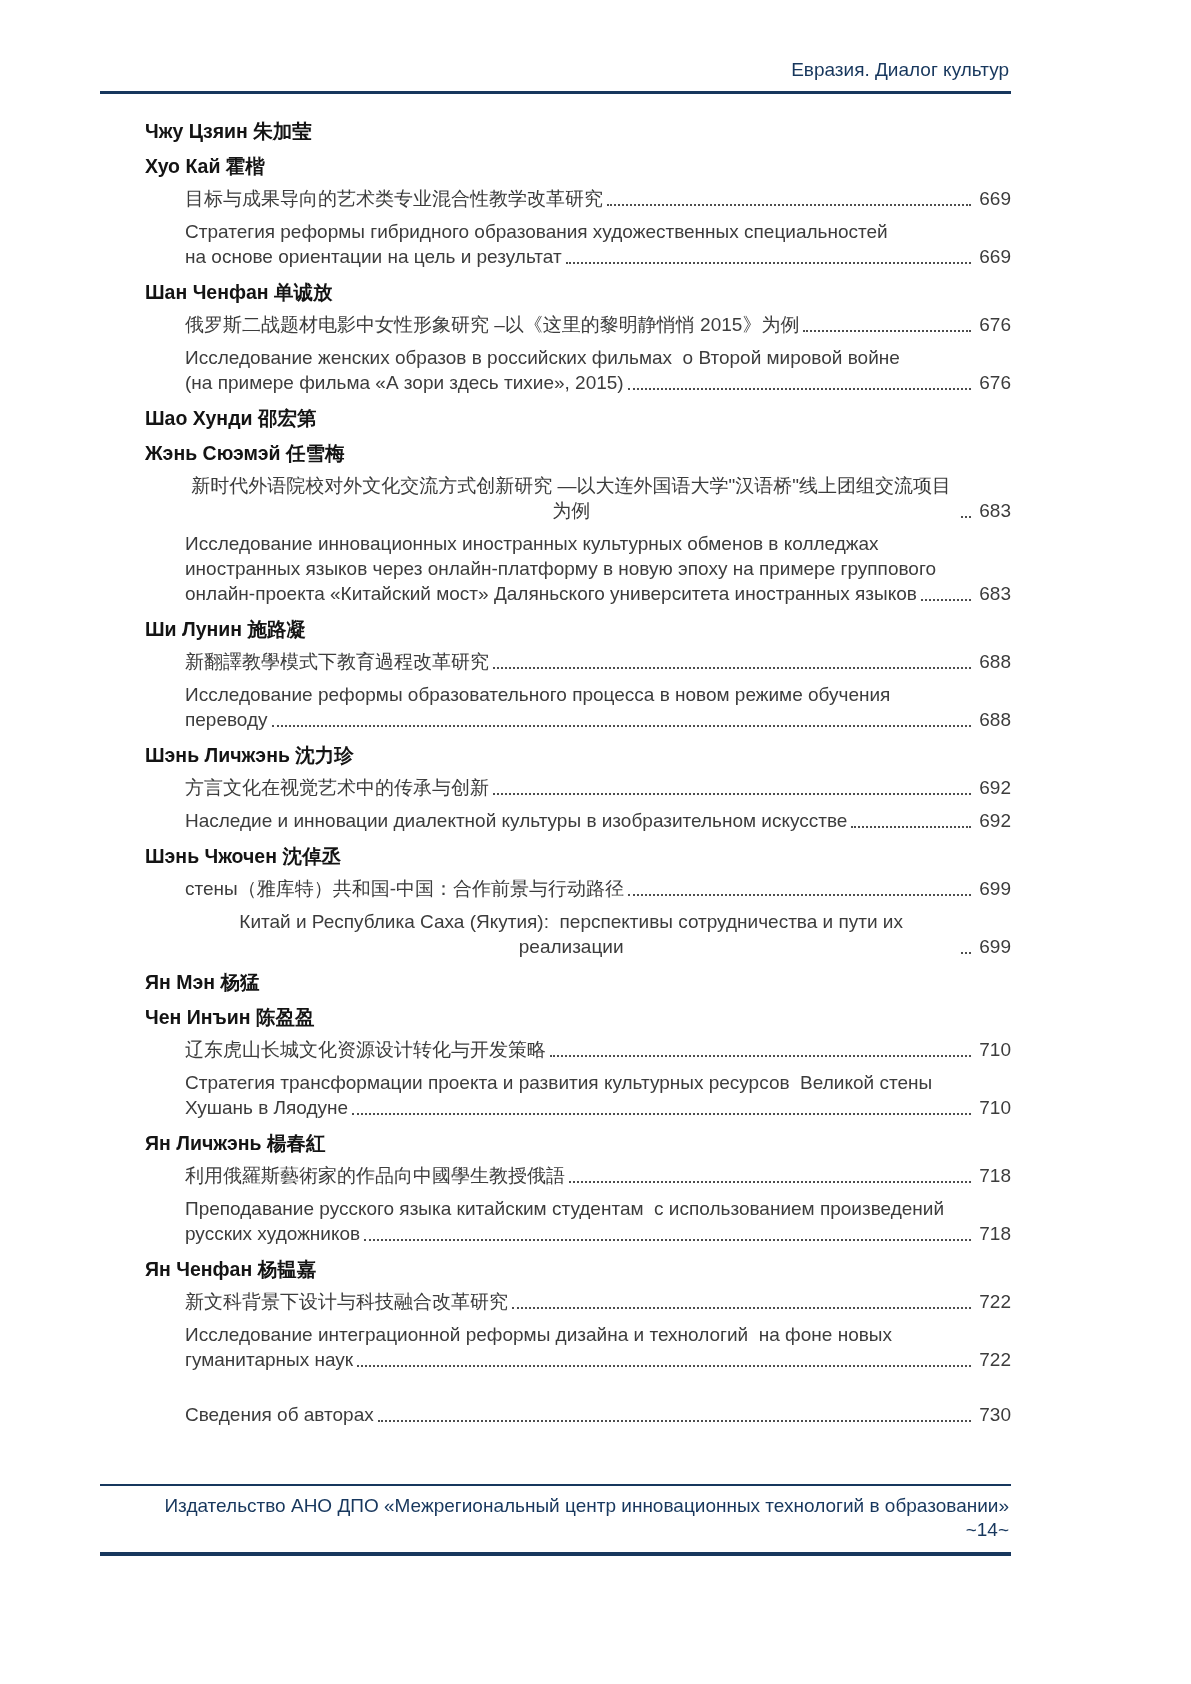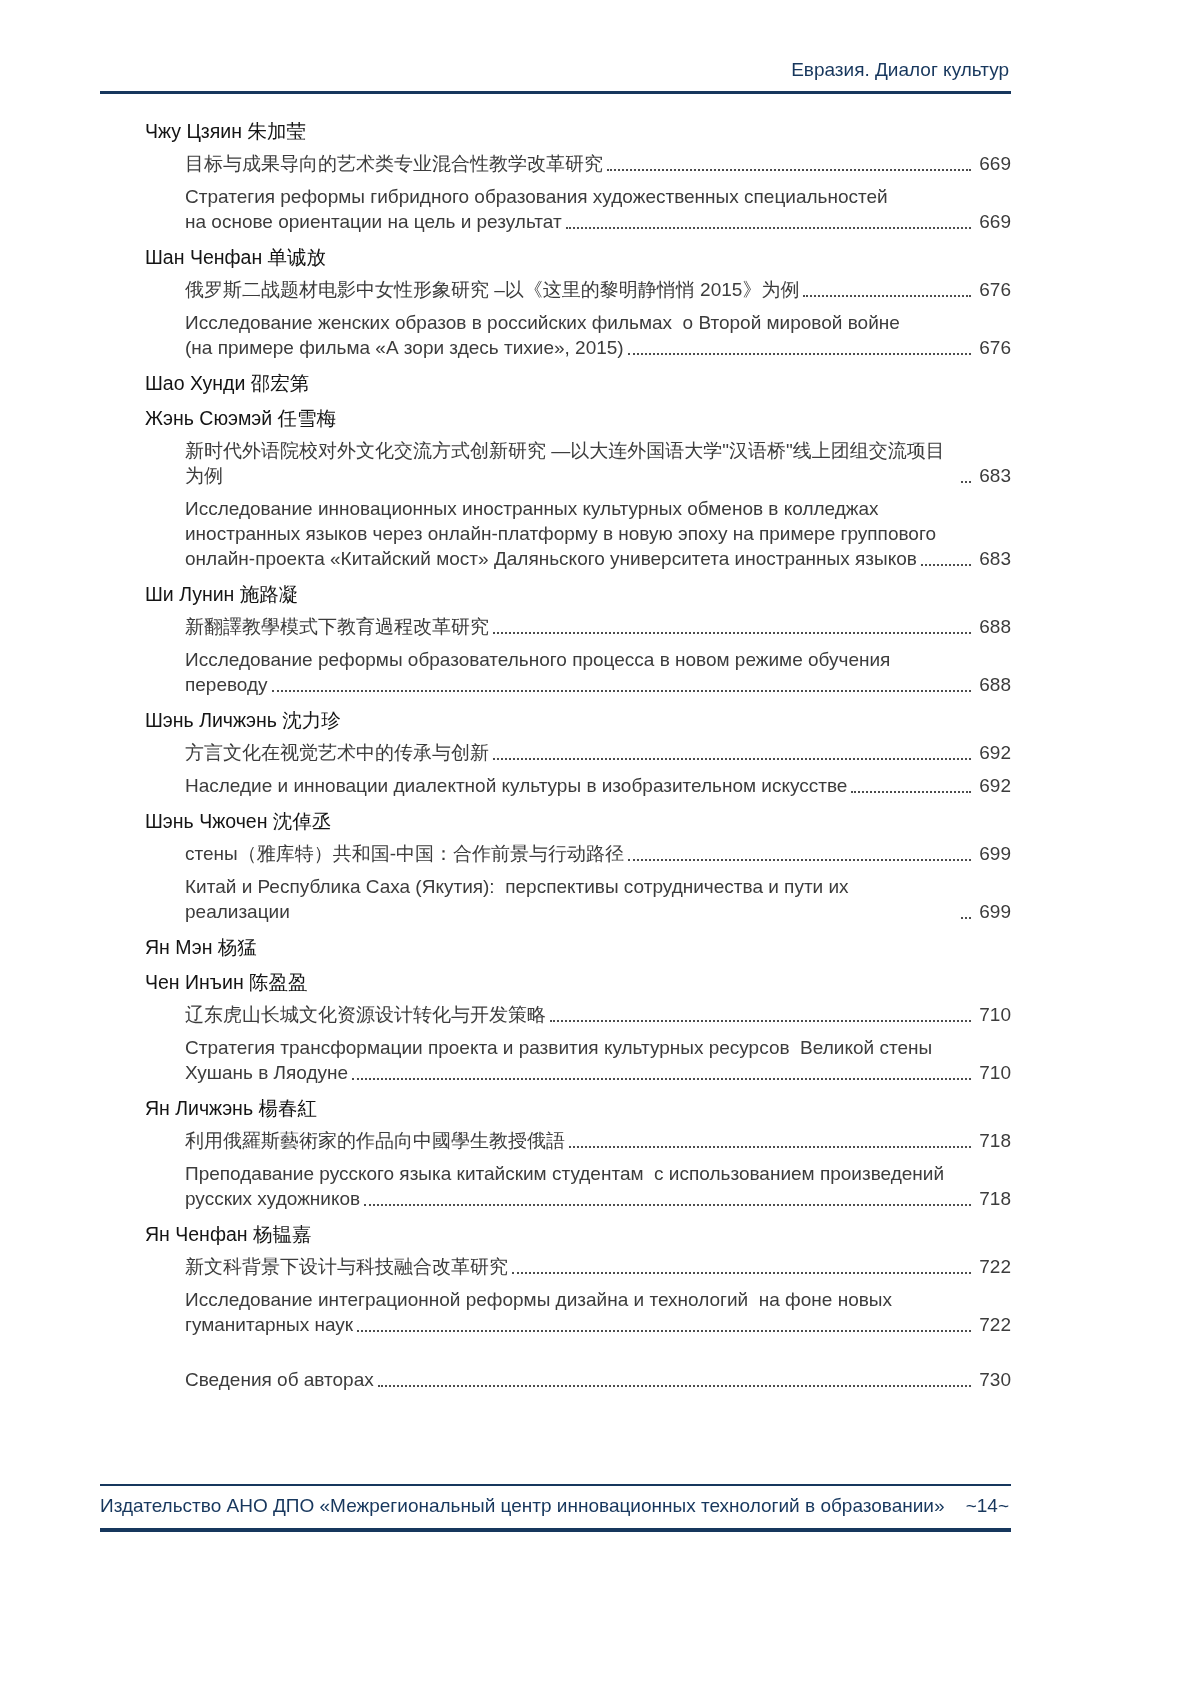--- a/index.html
+++ b/index.html
@@ -23,34 +23,34 @@
     color: #17375d;
     font-size: 19px;
     line-height: 24px;
     padding-bottom: 9px;
     padding-right: 2px;
   }
   .header-rule { border-top: 3px solid #17375d; }
   .toc { padding-top: 14px; }
   .author {
     margin: 11px 0 8px 45px;
-    font-weight: 400;
+    font-weight: 700;
     font-size: 19.5px;
     color: #141414;
     line-height: 24px;
     white-space: pre-wrap;
   }
   .entry {
     margin: 0 0 8px 85px;
     font-size: 19px;
     color: #3c3c3c;
   }
   .entry.extra-space { margin-top: 30px; }
   .entry-line { line-height: 25px; }
-  .entry-line.last { display: flex; align-items: flex-end; }
+  .entry-line.last { display: flex; align-items: flex-end; text-align: center; }
   .entry-text { white-space: pre-wrap; }
   .dots {
     flex: 1 1 auto;
     min-width: 10px;
     border-bottom: 2.4px dotted #4d4d4d;
     margin: 0 2px 5px 4px;
   }
   .pagenum { flex: 0 0 auto; color: #3c3c3c; margin-left: 6px; }
   .footer {
     position: absolute;
@@ -60,36 +60,38 @@
     color: #17375d;
     font-size: 19px;
   }
   .footer-rule-top { border-top: 2px solid #17375d; }
   .footer-row {
     display: flex;
     justify-content: space-between;
     align-items: flex-end;
     padding: 8px 2px 10px 0;
     line-height: 24px;
+    flex-direction: column;
   }
   .footer-rule-bottom { border-top: 4px solid #17375d; }
 </style>
 </head>
 <body>
 
 <div class="page">
   <div class="content">
 
     <header>
       <div class="header-title">Евразия. Диалог культур</div>
       <div class="header-rule"></div>
     </header>
 
     <main class="toc" id="toc">
         <div class="author">Чжу Цзяин 朱加莹</div>
+        <div class="author">Хуо Кай 霍楷</div>
         <div class="entry">
           <div class="entry-line last">
             <span class="entry-text">目标与成果导向的艺术类专业混合性教学改革研究</span>
             <span class="dots"></span>
             <span class="pagenum">669</span>
           </div>
         </div>
         <div class="entry">
           <div class="entry-line"><span class="entry-text">Стратегия реформы гибридного образования художественных специальностей</span></div>
           <div class="entry-line last">

